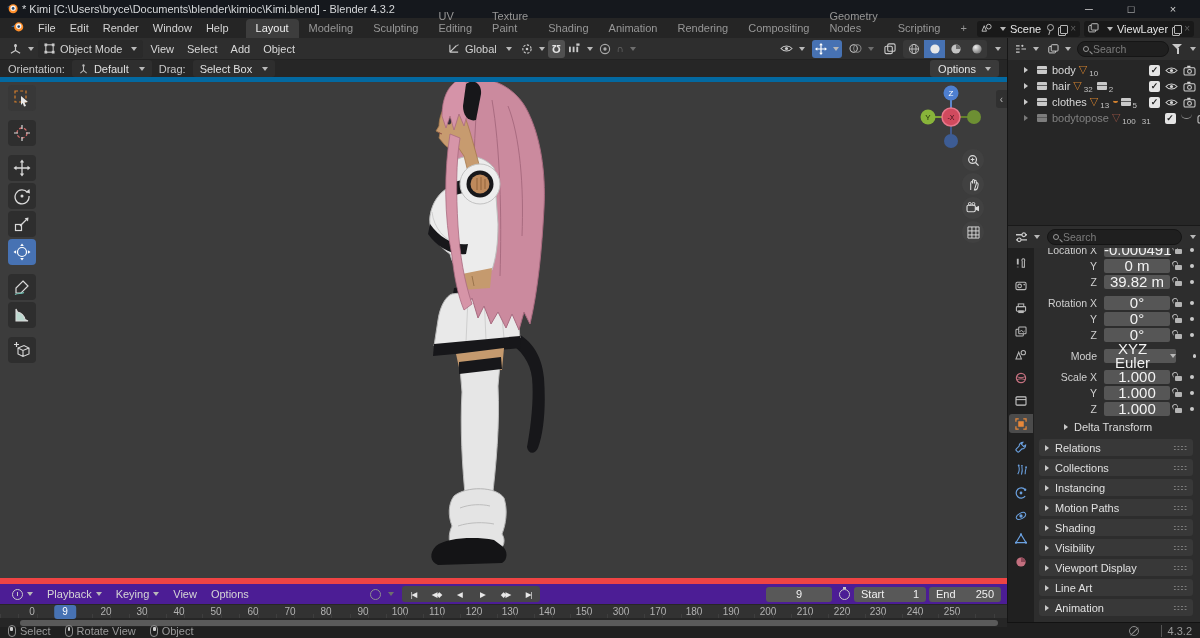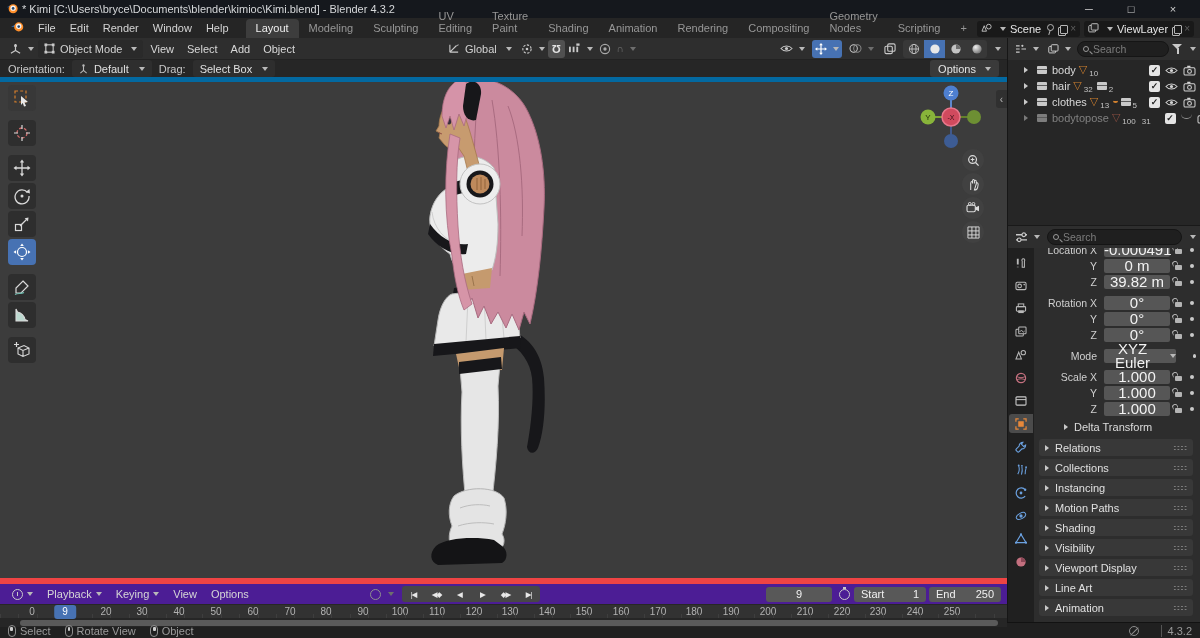--- a/index.html
+++ b/index.html
@@ -574,21 +574,21 @@
           <span class="tick" style="left:253px">60</span>
           <span class="tick" style="left:290px">70</span>
           <span class="tick" style="left:326px">80</span>
           <span class="tick" style="left:363px">90</span>
           <span class="tick" style="left:400px">100</span>
           <span class="tick" style="left:437px">110</span>
           <span class="tick" style="left:474px">120</span>
           <span class="tick" style="left:510px">130</span>
           <span class="tick" style="left:547px">140</span>
           <span class="tick" style="left:584px">150</span>
-          <span class="tick" style="left:621px">160</span>
+          <span class="tick" style="left:621px">300</span>
           <span class="tick" style="left:658px">170</span>
           <span class="tick" style="left:694px">180</span>
           <span class="tick" style="left:731px">190</span>
           <span class="tick" style="left:768px">200</span>
           <span class="tick" style="left:805px">210</span>
           <span class="tick" style="left:842px">220</span>
           <span class="tick" style="left:878px">230</span>
           <span class="tick" style="left:915px">240</span>
           <span class="tick" style="left:952px">250</span>
           <span class="playhead">9</span>

